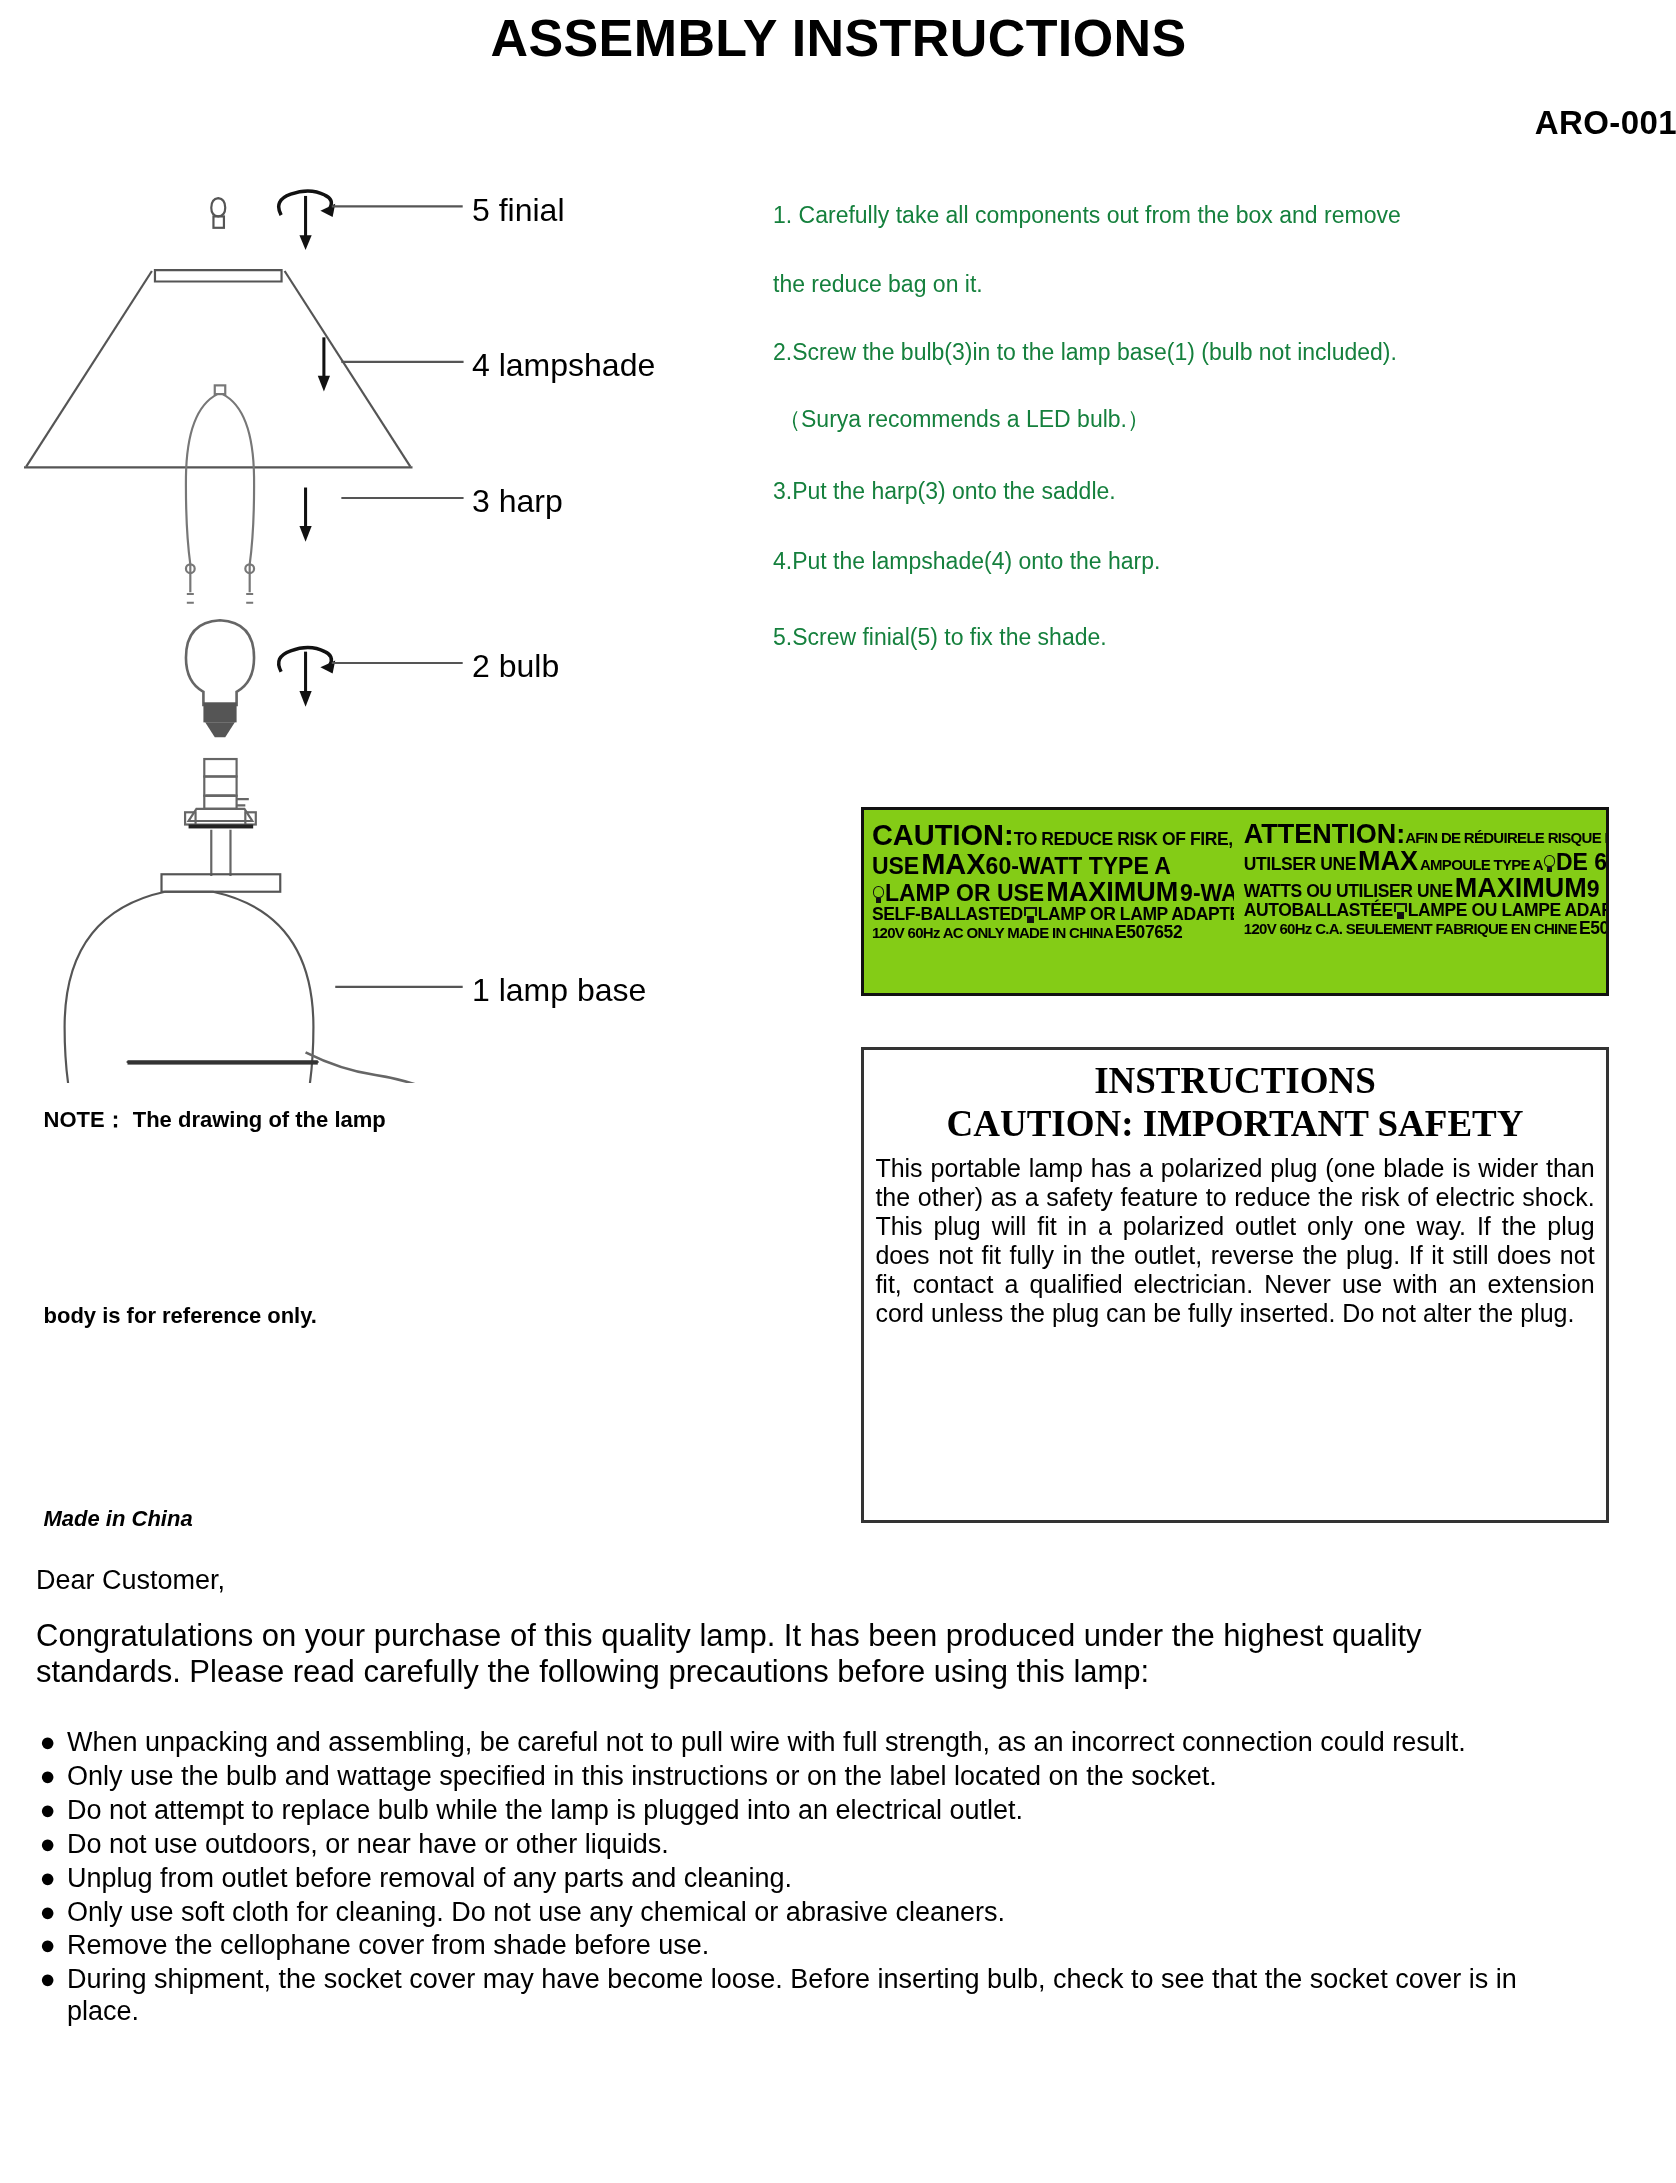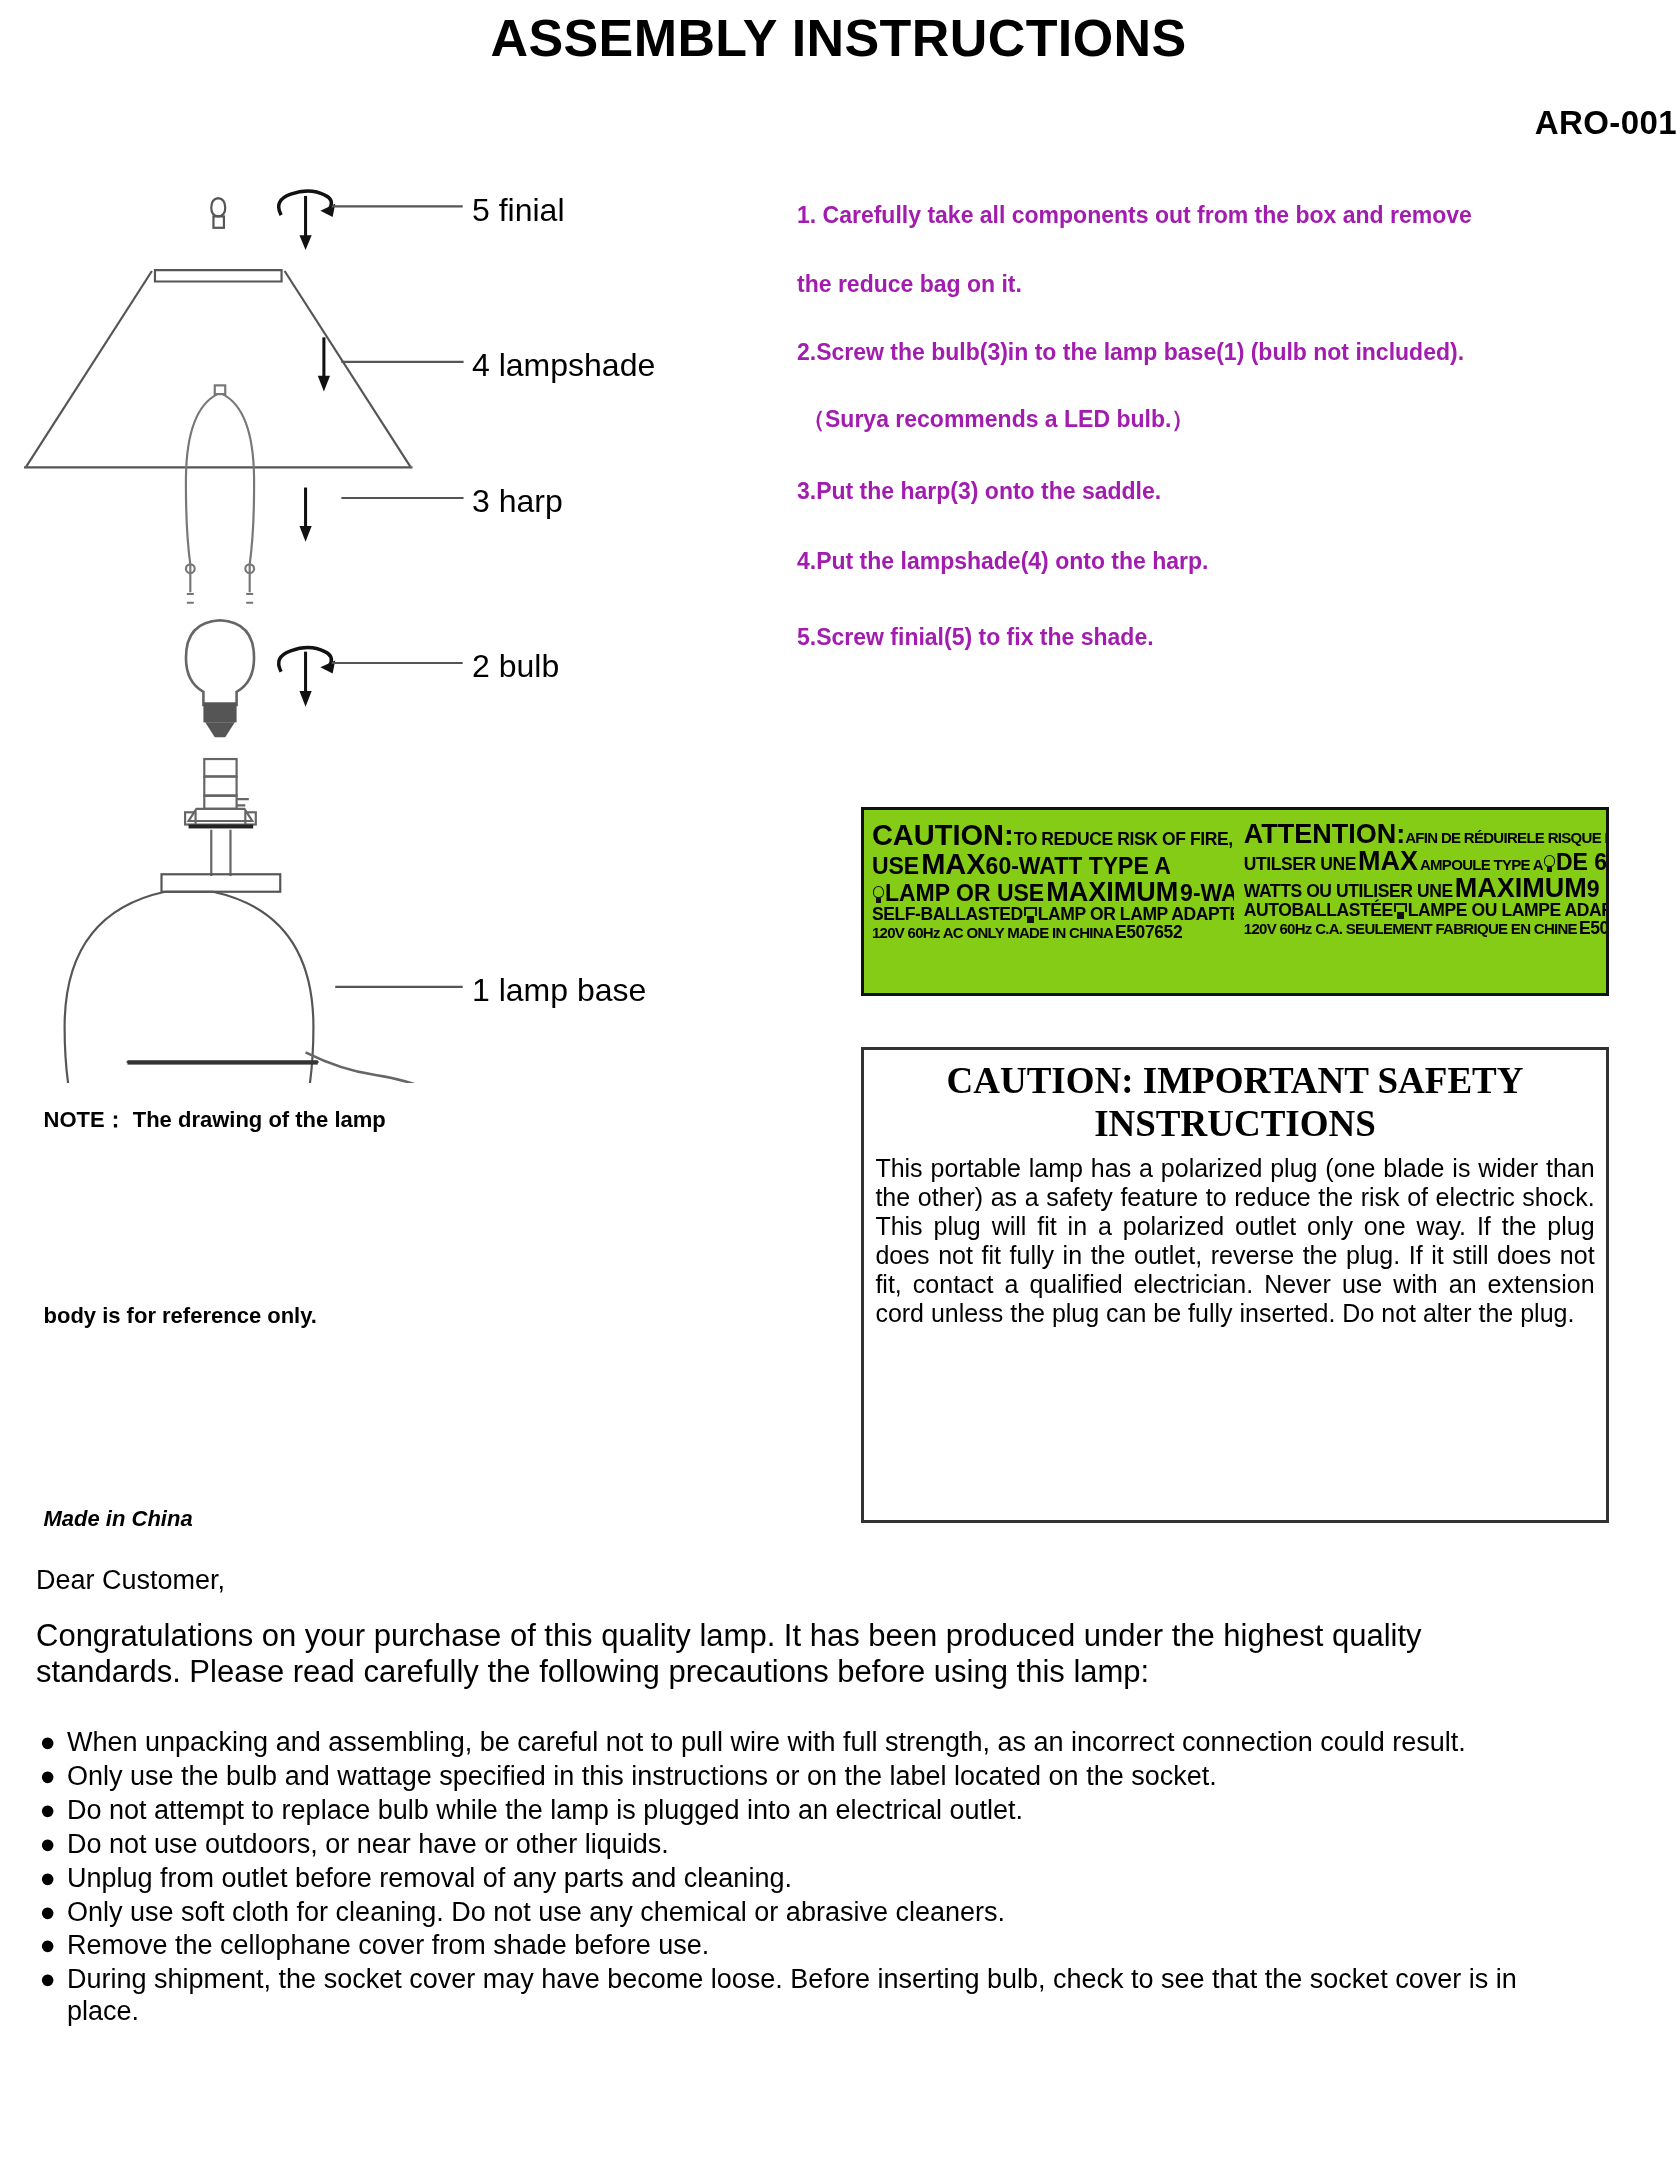--- a/index.html
+++ b/index.html
@@ -32,23 +32,22 @@
   
   .note-line{
     left:3.5px;font-size:22px;font-weight:bold;white-space:nowrap;margin-left:40px;
   }
   #note1{top:1105px;}
   #note2{top:1303px;}
   #note3{top:1506px;font-style:italic;}
 
   
   .step{
-    font-size:23px;font-weight:bold;color:#a21caf;
+    font-size:23px;font-weight:normal;color:#15803d;
     white-space:nowrap;
-    margin-left:24px;
   }
   #step1a{top:202px;left:773px;}
   #step1b{top:271px;left:773px;}
   #step2a{top:339px;left:773px;}
   #step2b{top:404px;left:778px;}
   #step3{top:478px;left:773px;}
   #step4{top:548px;left:773px;}
   #step5{top:624px;left:773px;}
 
   
@@ -305,22 +304,22 @@
   <div class="watt-col fr">
     <span class="wl"><span class="big">ATTENTION:</span><span class="xs">AFIN DE RÉDUIRELE RISQUE D'INCENDE,</span></span>
     <span class="wl"><span class="sm">UTILSER UNE</span> <span class="big">MAX</span> <span class="xs">AMPOULE TYPE A</span><span class="bulbglyph"></span><span class="capword">DE 60</span></span>
     <span class="wl"><span class="sm">WATTS OU UTILISER UNE</span> <span class="big">MAXIMUM</span><span class="capword">9 WATTS</span></span>
     <span class="wl"><span class="sm">AUTOBALLASTÉE</span><span class="cflglyph"></span><span class="sm">LAMPE OU LAMPE ADAPTATEUR.</span></span>
     <span class="wl"><span class="xs">120V 60Hz C.A. SEULEMENT FABRIQUE EN CHINE</span> <span class="sm">E507652</span></span>
   </div>
 </div>
 
 <div class="abs" id="safety-box">
+  <div class="safety-h">INSTRUCTIONS</div>
   <div class="safety-h">CAUTION: IMPORTANT SAFETY</div>
-  <div class="safety-h">INSTRUCTIONS</div>
   <div id="safety-body">This portable lamp has a polarized plug (one blade is wider than the other) as a safety feature to reduce the risk of electric shock. This plug will fit in a polarized outlet only one way. If the plug does not fit fully in the outlet, reverse the plug. If it still does not fit, contact a qualified electrician. Never use with an extension cord unless the plug can be fully inserted. Do not alter the plug.</div>
 </div>
 
 <div class="abs" id="dear">Dear Customer,</div>
 <div class="abs" id="intro">Congratulations on your purchase of this quality lamp. It has been produced under the highest quality standards. Please read carefully the following precautions before using this lamp:</div>
 
 <div class="abs" id="bullets">
   <div class="bullet-row">
     <span class="bullet-dot">●</span>
     <span class="bullet-txt">When unpacking and assembling, be careful not to pull wire with full strength, as an incorrect connection could result.</span>

